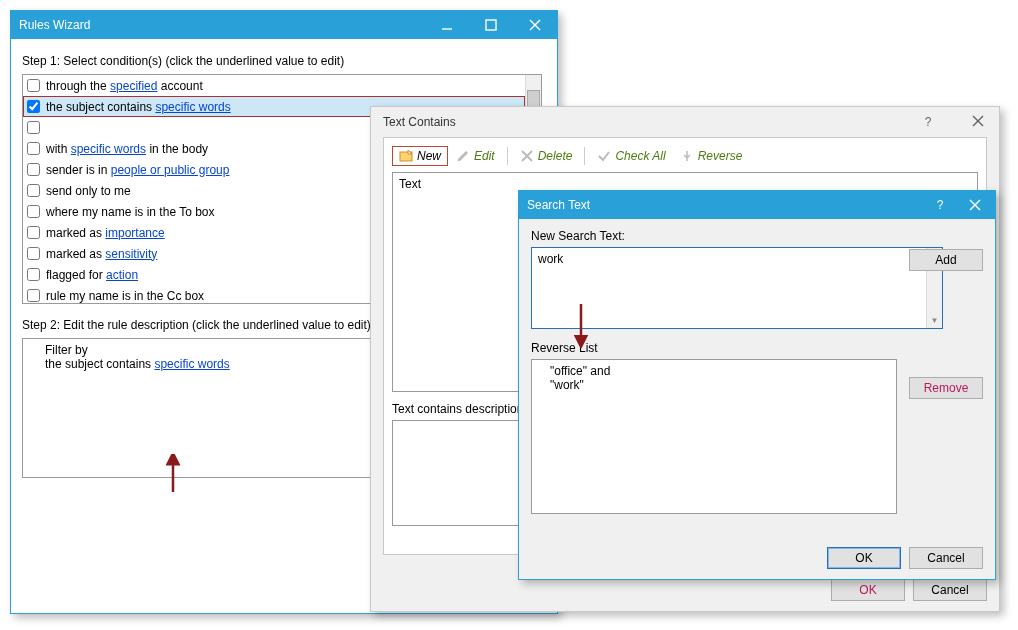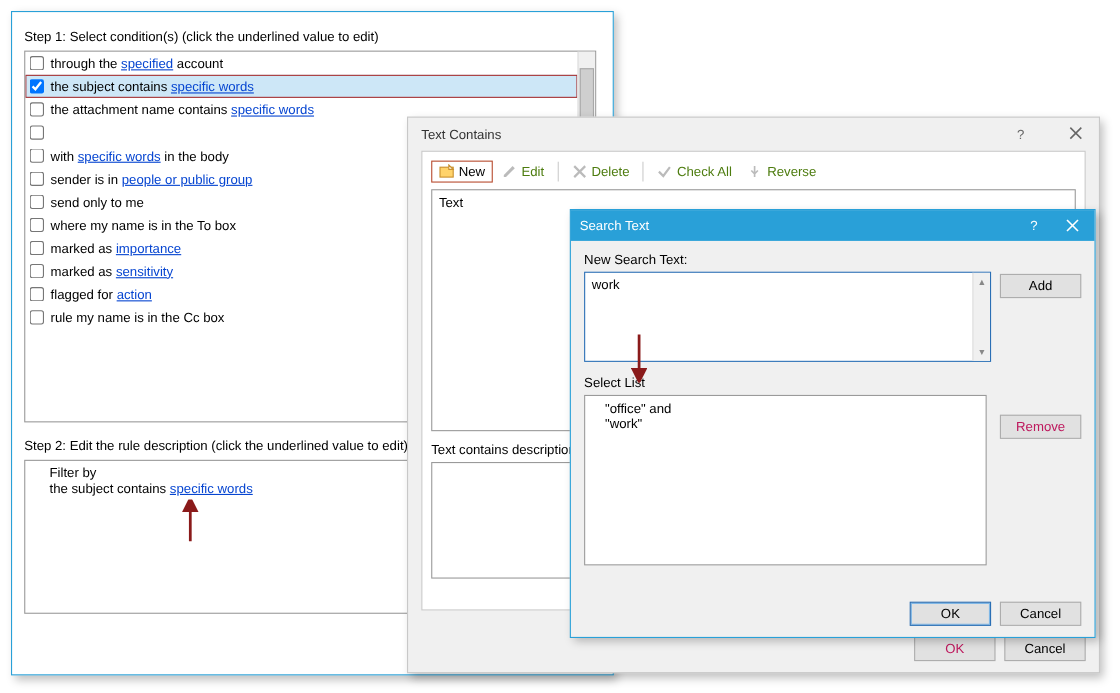--- a/index.html
+++ b/index.html
@@ -8,21 +8,21 @@
   
   .win { position: absolute; background: #fff; border: 1px solid #29a0d8; box-shadow: 4px 4px 8px rgba(0,0,0,.25); }
   .titlebar { height: 28px; background: #29a0d8; color: #fff; display: flex; align-items: center; padding-left: 8px; }
   .titlebar .title { flex: 1; font-size: 12px; }
   .titlebar .btn { width: 44px; height: 28px; display: flex; align-items: center; justify-content: center; cursor: default; }
   .titlebar .btn svg { stroke: #fff; }
 
   #rules-wizard { left: 10px; top: 10px; width: 548px; height: 604px; }
   #rules-wizard .body { padding: 11px; }
   .step-label { margin: 4px 0 6px 0; }
-  .cond-box { border: 1px solid #9a9a9a; width: 520px; height: 338px; position: relative; display: flex; }
+  .cond-box { border: 1px solid #9a9a9a; width: 520px; height: 230px; position: relative; display: flex; }
   .cond-list { flex: 1; overflow: hidden; }
   .cond-row { display: flex; align-items: center; height: 21px; padding-left: 4px; gap: 6px; white-space: nowrap; }
   .cond-row.selected { background: #cde7f7; }
   .cond-row input[type=checkbox] { width: 13px; height: 13px; margin: 0; }
   .link { color: #0645d1; text-decoration: underline; cursor: pointer; }
   .cond-scroll { width: 16px; background: #f0f0f0; border-left: 1px solid #ddd; position: relative; }
   .cond-thumb { position: absolute; left: 1px; right: 1px; top: 15px; height: 150px; background: #cfcfcf; border: 1px solid #a8a8a8; }
 
   .desc-box { border: 1px solid #9a9a9a; width: 520px; height: 140px; margin-top: 6px; padding: 4px 22px; }
 
@@ -31,71 +31,86 @@
   .winbtn.disabled { color: #be185d; }
 
   .highlight-red { outline: 1px solid #a83232; outline-offset: -1px; }
 
   
   #text-contains { left: 370px; top: 106px; width: 630px; height: 506px; border-color: #c8c8c8; background: #f0f0f0; }
   #text-contains .tc-title { height: 30px; display: flex; align-items: center; padding: 0 6px 0 12px; color: #333; gap: 20px; }
   #text-contains .tc-title .t { flex: 1; }
   #text-contains .tc-title .x, #text-contains .tc-title .q { width: 30px; text-align: center; color: #666; }
   .tc-inner { margin: 0 12px 0 12px; height: 418px; border: 1px solid #c8c8c8; background: #fff; padding: 8px; position: relative; }
-  .toolbar { display: flex; align-items: center; gap: 2px; margin-bottom: 6px; }
+  .toolbar { display: flex; align-items: center; gap: 2px; margin-bottom: 6px; font-style: italic; }
   .tb-item { display: flex; align-items: center; gap: 4px; padding: 2px 6px; color: #4d7c0f; }
   .tb-item.active { border: 1px solid #b74a2e; color: #000; }
   .tb-sep { width: 1px; height: 18px; background: #ccc; margin: 0 4px; }
   .tb-icon { width: 14px; height: 14px; display: inline-block; }
 
   .text-list { border: 1px solid #9a9a9a; height: 220px; padding: 4px 6px; }
   .tc-desc-label { margin-top: 10px; }
   .tc-desc-box { border: 1px solid #9a9a9a; height: 106px; margin-top: 4px; }
 
   .tc-btns { position: absolute; right: 12px; bottom: 10px; display: flex; gap: 8px; }
 
   
   #search-text { left: 518px; top: 190px; width: 478px; height: 390px; border-color: #29a0d8; background: #f0f0f0; }
   #search-text .body { padding: 10px 12px; position: relative; height: calc(100% - 28px); }
   .st-label { margin-bottom: 4px; }
-  .st-input { width: 370px; height: 82px; border: 1px solid #2a6fb5; padding: 4px 6px; background: #fff; position: relative; }
+  .st-input { width: 412px; height: 82px; border: 1px solid #2a6fb5; padding: 4px 6px; background: #fff; position: relative; }
   .st-input .inner-scroll { position: absolute; right: 0; top: 0; bottom: 0; width: 16px; background: #f0f0f0; border-left: 1px solid #ddd; }
   .st-input .up, .st-input .dn { position: absolute; left: 0; right: 0; height: 16px; display: flex; align-items: center; justify-content: center; color: #888; font-size: 8px; }
   .st-input .up { top: 0; } .st-input .dn { bottom: 0; }
   .st-add { position: absolute; right: 12px; top: 30px; }
   .st-listlabel { margin-top: 12px; margin-bottom: 4px; }
   .st-list { width: 366px; height: 155px; border: 1px solid #9a9a9a; background: #fff; padding: 4px 18px; white-space: pre; }
   .st-remove { position: absolute; right: 12px; top: 158px; }
   .st-btns { position: absolute; right: 12px; bottom: 10px; display: flex; gap: 8px; }
   .winbtn.primary { border: 1px solid #2a6fb5; box-shadow: inset 0 0 0 1px #7fb7e6; }
 
   
   .arrow { position: absolute; }
   .arrow svg { display: block; }
 </style>
 </head>
 <body>
 
 <div id="rules-wizard" class="win">
+  <div class="titlebar">
+    <span class="title">Rules Wizard</span>
+    <div class="btn">
+        <svg width="12" height="12">
+          <line x1="1" y1="10" x2="11" y2="10" stroke-width="1.4"></line>
+        </svg>
+      </div>
+    <div class="btn">
+        <svg width="12" height="12">
+          <rect x="1" y="1" width="10" height="10" fill="none" stroke-width="1.4"></rect>
+        </svg>
+      </div>
+    <div class="btn">
+        <svg width="12" height="12">
+          <line x1="1" y1="1" x2="11" y2="11" stroke-width="1.4"></line>
+          <line x1="11" y1="1" x2="1" y2="11" stroke-width="1.4"></line>
+        </svg>
+      </div>
+  </div>
   <div class="body">
     <div class="step-label">Step 1: Select condition(s) (click the underlined value to edit)</div>
 
     <div class="cond-box">
       <div class="cond-list" id="cond-list">
           <div class="cond-row">
             <input type="checkbox" style="">
             <span>through the <span class="link">specified</span> account</span>
           </div>
           <div class="cond-row selected highlight-red">
             <input type="checkbox" checked="" style="">
             <span>the subject contains <span class="link">specific words</span></span>
-          </div>
-          <div class="cond-row">
-            <input type="checkbox" style="">
-            <span>the attachment name contains <span class="link">specific words</span></span>
           </div>
           <div class="cond-row">
             <input type="checkbox" style="">
           </div>
           <div class="cond-row">
             <input type="checkbox" style="">
             <span>with <span class="link">specific words</span> in the body</span>
           </div>
           <div class="cond-row">
             <input type="checkbox" style="">
@@ -233,21 +248,21 @@
     <div class="st-label">New Search Text:</div>
     <div class="st-input">
       <span>work</span>
       <div class="inner-scroll">
         <div class="up">▲</div>
         <div class="dn">▼</div>
       </div>
     </div>
     <div class="winbtn st-add">Add</div>
 
-    <div class="st-listlabel">Select List</div>
+    <div class="st-listlabel">Reverse List</div>
     <div class="st-list">"office" and
 "work"</div>
     <div class="winbtn disabled st-remove">Remove</div>
 
     <div class="st-btns">
       <div class="winbtn primary">OK</div>
       <div class="winbtn">Cancel</div>
     </div>
   </div>
 </div>

